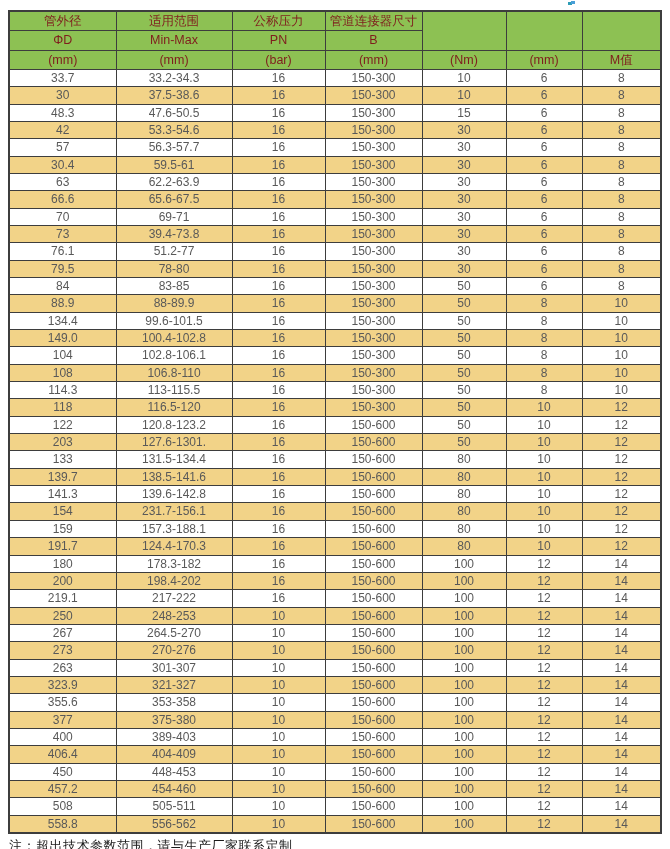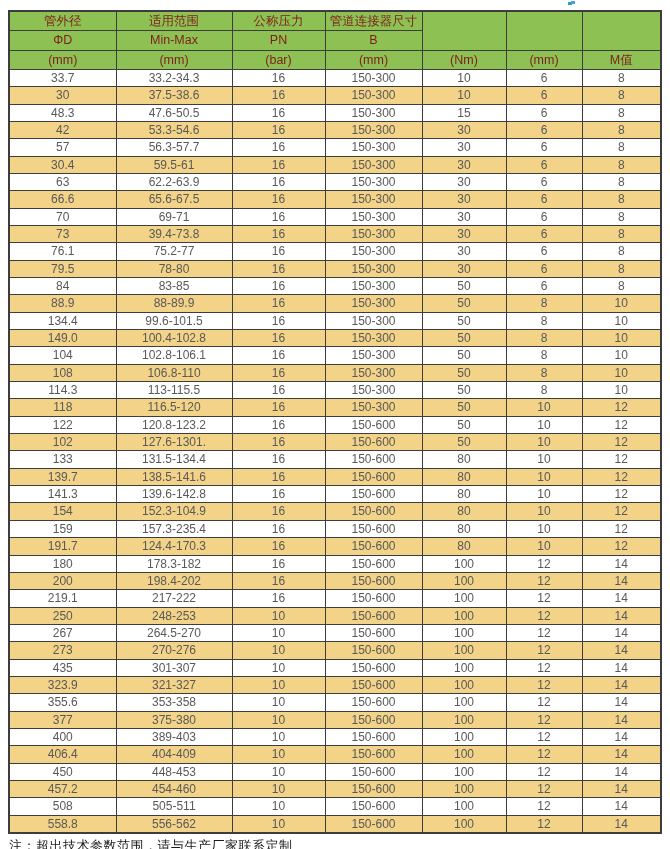--- a/index.html
+++ b/index.html
@@ -212,21 +212,21 @@
           <td>73</td>
           <td>39.4-73.8</td>
           <td>16</td>
           <td>150-300</td>
           <td>30</td>
           <td>6</td>
           <td>8</td>
         </tr>
         <tr>
           <td>76.1</td>
-          <td>75.2-77</td>
+          <td>51.2-77</td>
           <td>16</td>
           <td>150-300</td>
           <td>30</td>
           <td>6</td>
           <td>8</td>
         </tr>
         <tr>
           <td>79.5</td>
           <td>78-80</td>
           <td>16</td>
@@ -310,21 +310,21 @@
         <tr>
           <td>122</td>
           <td>120.8-123.2</td>
           <td>16</td>
           <td>150-600</td>
           <td>50</td>
           <td>10</td>
           <td>12</td>
         </tr>
         <tr>
-          <td>102</td>
+          <td>203</td>
           <td>127.6-1301.</td>
           <td>16</td>
           <td>150-600</td>
           <td>50</td>
           <td>10</td>
           <td>12</td>
         </tr>
         <tr>
           <td>133</td>
           <td>131.5-134.4</td>
@@ -347,30 +347,30 @@
           <td>141.3</td>
           <td>139.6-142.8</td>
           <td>16</td>
           <td>150-600</td>
           <td>80</td>
           <td>10</td>
           <td>12</td>
         </tr>
         <tr>
           <td>154</td>
-          <td>152.3-104.9</td>
+          <td>231.7-156.1</td>
           <td>16</td>
           <td>150-600</td>
           <td>80</td>
           <td>10</td>
           <td>12</td>
         </tr>
         <tr>
           <td>159</td>
-          <td>157.3-235.4</td>
+          <td>157.3-188.1</td>
           <td>16</td>
           <td>150-600</td>
           <td>80</td>
           <td>10</td>
           <td>12</td>
         </tr>
         <tr>
           <td>191.7</td>
           <td>124.4-170.3</td>
           <td>16</td>
@@ -427,21 +427,21 @@
         <tr>
           <td>273</td>
           <td>270-276</td>
           <td>10</td>
           <td>150-600</td>
           <td>100</td>
           <td>12</td>
           <td>14</td>
         </tr>
         <tr>
-          <td>435</td>
+          <td>263</td>
           <td>301-307</td>
           <td>10</td>
           <td>150-600</td>
           <td>100</td>
           <td>12</td>
           <td>14</td>
         </tr>
         <tr>
           <td>323.9</td>
           <td>321-327</td>

